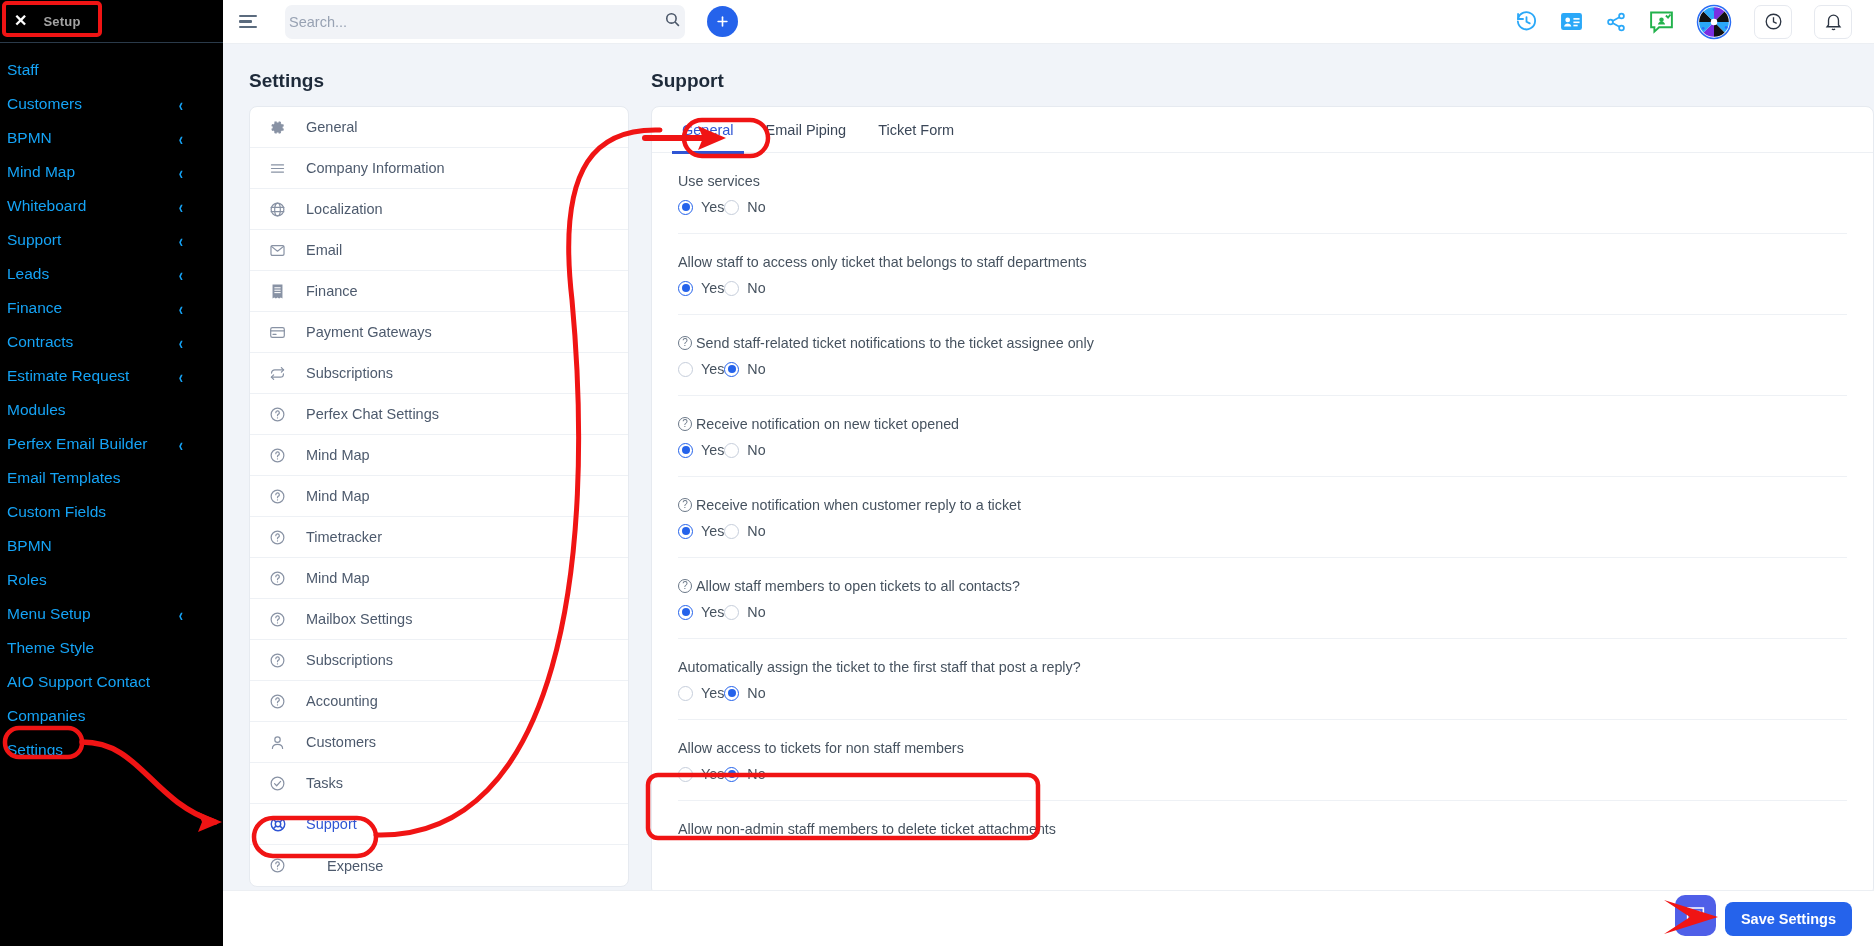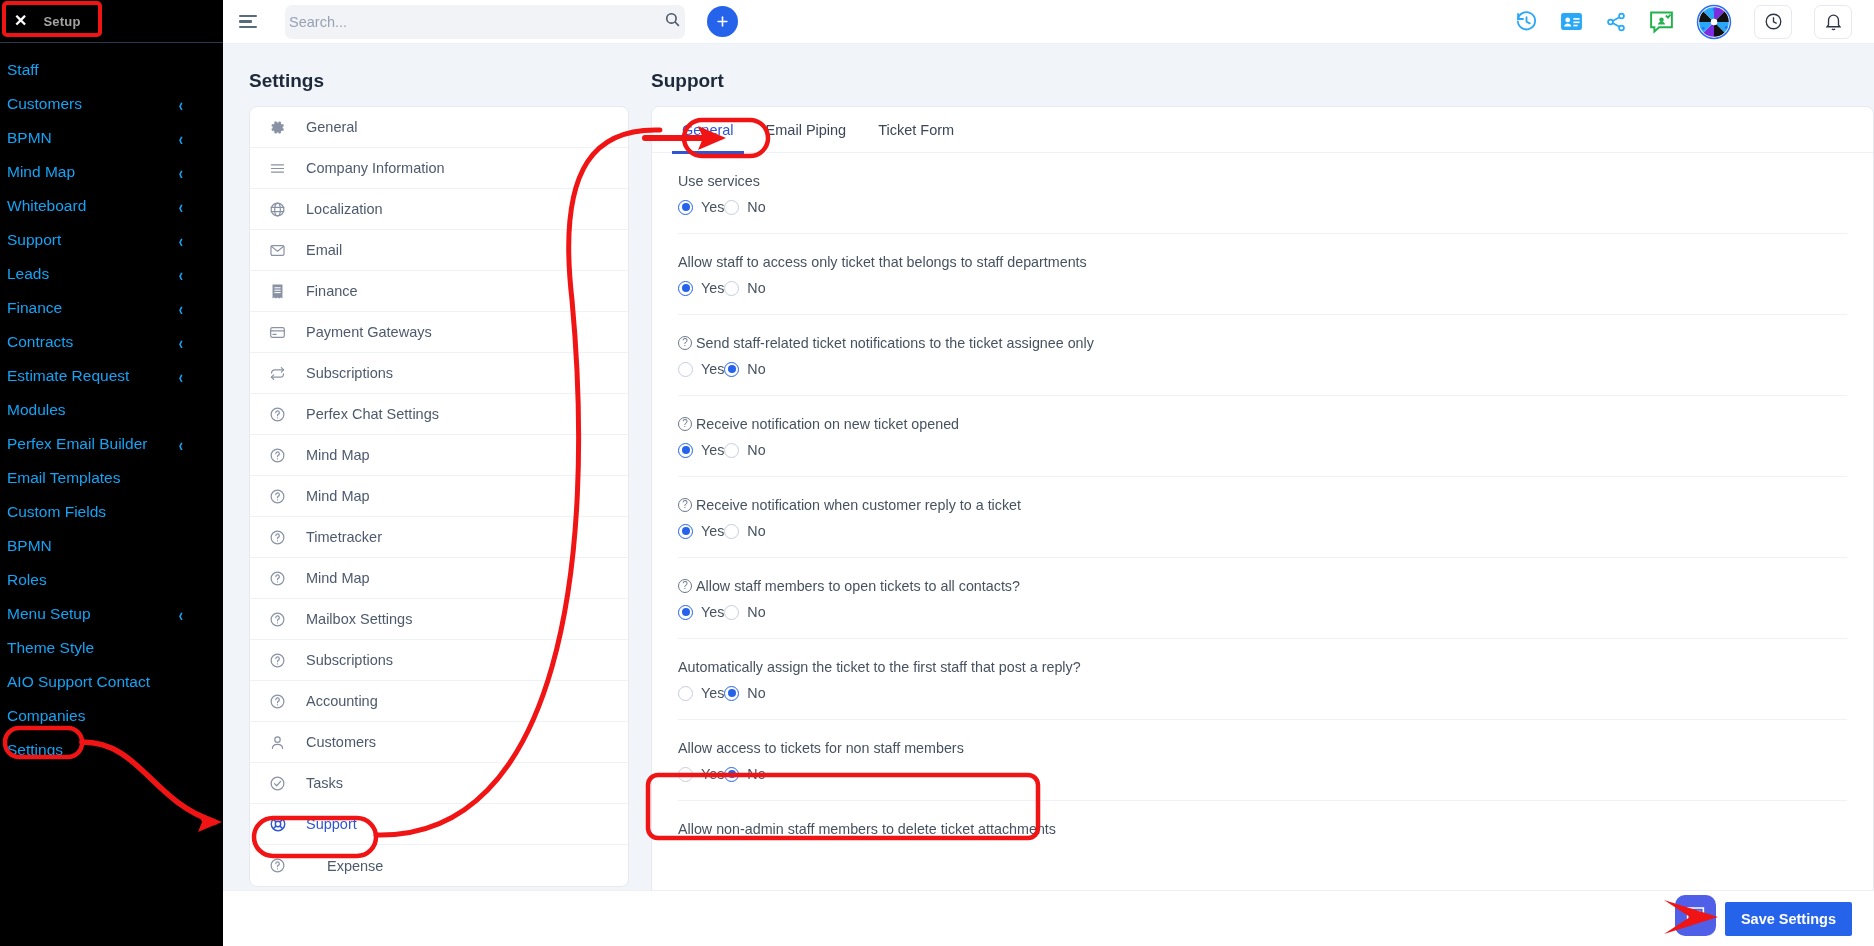--- a/index.html
+++ b/index.html
@@ -169,21 +169,21 @@
     border-top: 1px solid #eceff3;
     display: flex; align-items: center; justify-content: flex-end;
     padding-right: 22px; gap: 16px;
   }
   .chatbtn {
     position: absolute; right: 158px; bottom: 10px;
     width: 41px; height: 41px; border-radius: 10px; background: #4f5fe8;
     display: flex; align-items: center; justify-content: center; cursor: pointer;
   }
   .savebtn {
-    background: #2563eb; color: #fff; border: none; border-radius: 2px;
+    background: #2563eb; color: #fff; border: none; border-radius: 8px;
     height: 34px; padding: 0 16px; font-size: 14.5px; font-weight: 700;
     font-family: "Liberation Sans", sans-serif; cursor: pointer;
   }
 
   
   .anno { position: absolute; left: 0; top: 0; width: 1874px; height: 946px; pointer-events: none; z-index: 50; }
 </style>
 </head>
 <body>
 

